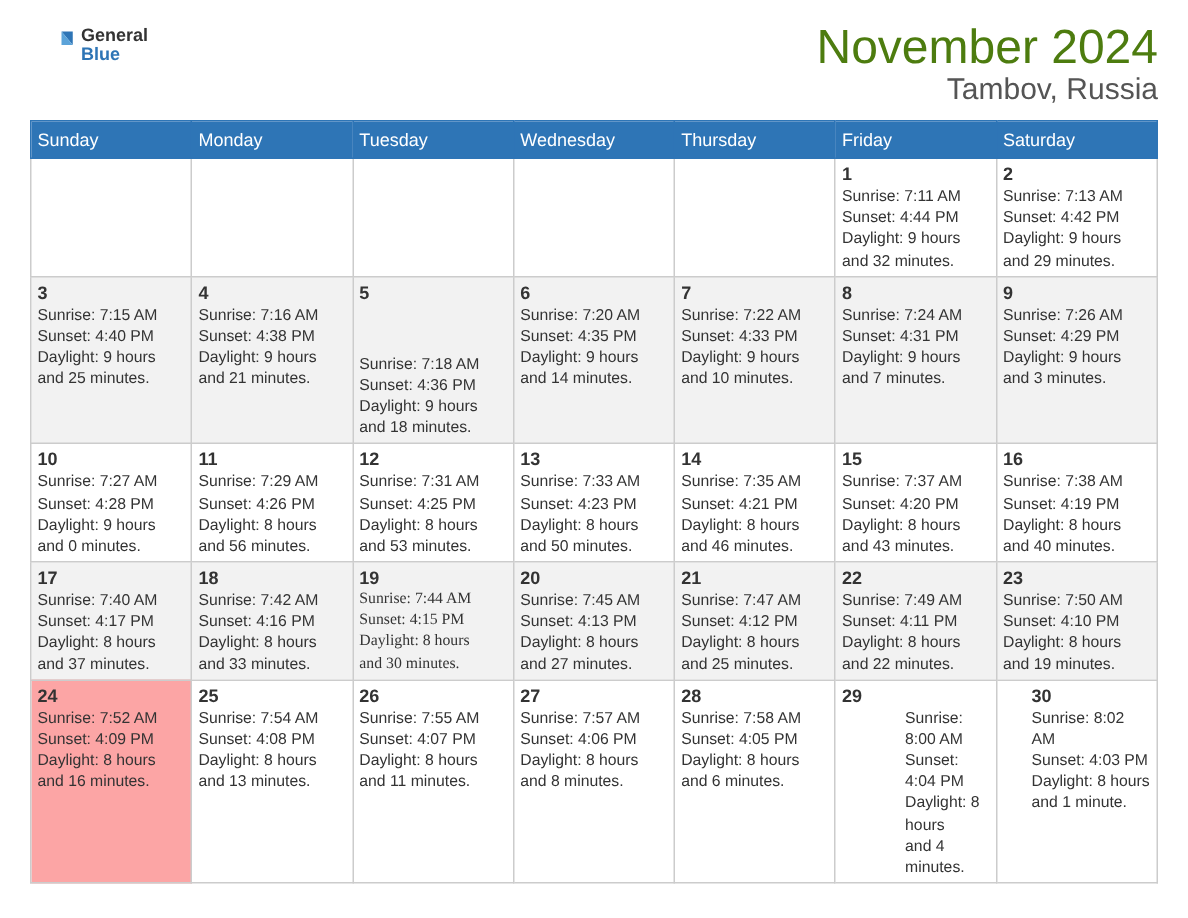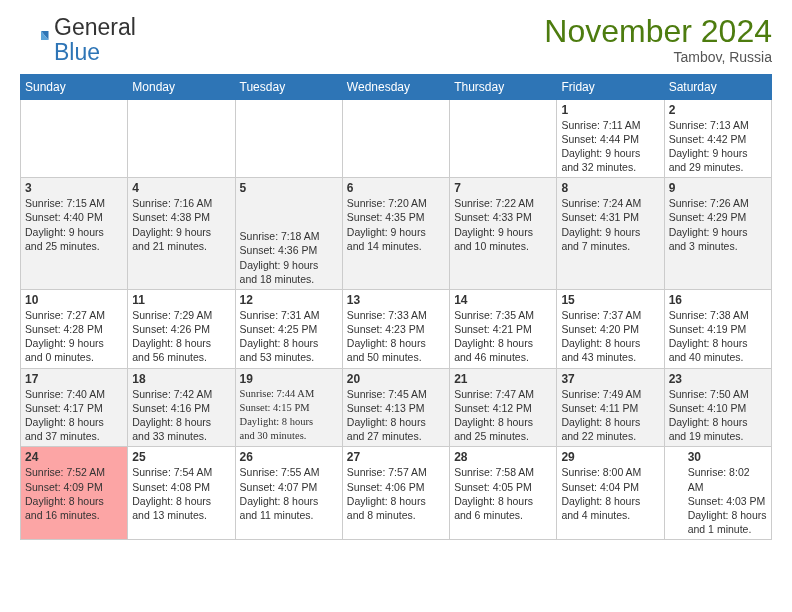--- a/index.html
+++ b/index.html
@@ -20,41 +20,41 @@
       justify-content: space-between;
       align-items: flex-start;
       margin-bottom: 8px;
     }
     .logo {
       display: flex;
       align-items: center;
       gap: 4px;
     }
     .logo-text {
-      font-size: 23px;
-      font-weight: normal;
+      font-size: 12px;
+      font-weight: bold;
       line-height: 1.1;
     }
     .logo-general { color: #333; }
     .logo-blue { color: #2e75b6; }
     .logo-icon {
       width: 30px;
       height: 30px;
     }
     .title-area {
       text-align: right;
     }
     .month-title {
       font-size: 32px;
       font-weight: normal;
       color: #4d7c0f;
       line-height: 1;
     }
     .location {
-      font-size: 14px;
+      font-size: 20px;
       color: #555;
       margin-top: 2px;
     }
     .calendar {
       width: 100%;
       border-collapse: collapse;
       font-size: 11px;
     }
     .calendar th {
       background: #2e75b6;
@@ -282,21 +282,21 @@
 and 27 minutes.</div>
           </td>
           <td style="background: rgb(242, 242, 242);">
             <span class="day-num">21</span>
             <div class="day-info" style="white-space: pre-line;">Sunrise: 7:47 AM
 Sunset: 4:12 PM
 Daylight: 8 hours
 and 25 minutes.</div>
           </td>
           <td style="background: rgb(242, 242, 242);">
-            <span class="day-num">37</span>
+            <span class="day-num">22</span>
             <div class="day-info" style="white-space: pre-line;">Sunrise: 7:49 AM
 Sunset: 4:11 PM
 Daylight: 8 hours
 and 22 minutes.</div>
           </td>
           <td style="background: rgb(242, 242, 242);">
             <span class="day-num">23</span>
             <div class="day-info" style="white-space: pre-line;">Sunrise: 7:50 AM
 Sunset: 4:10 PM
 Daylight: 8 hours
@@ -334,21 +334,21 @@
           </td>
           <td style="background: rgb(255, 255, 255);">
             <span class="day-num">28</span>
             <div class="day-info" style="white-space: pre-line;">Sunrise: 7:58 AM
 Sunset: 4:05 PM
 Daylight: 8 hours
 and 6 minutes.</div>
           </td>
           <td style="background: rgb(255, 255, 255);">
             <span class="day-num">29</span>
-            <div class="day-info" style="white-space: pre-line;">Sunrise: 8:00 AM
+            <div class="day-info" style="white-space: pre-line; margin-left: 42px;">Sunrise: 8:00 AM
 Sunset: 4:04 PM
 Daylight: 8 hours
 and 4 minutes.</div>
           </td>
           <td style="background: rgb(255, 255, 255); padding-left: 23px;">
             <span class="day-num">30</span>
             <div class="day-info" style="white-space: pre-line;">Sunrise: 8:02 AM
 Sunset: 4:03 PM
 Daylight: 8 hours
 and 1 minute.</div>

